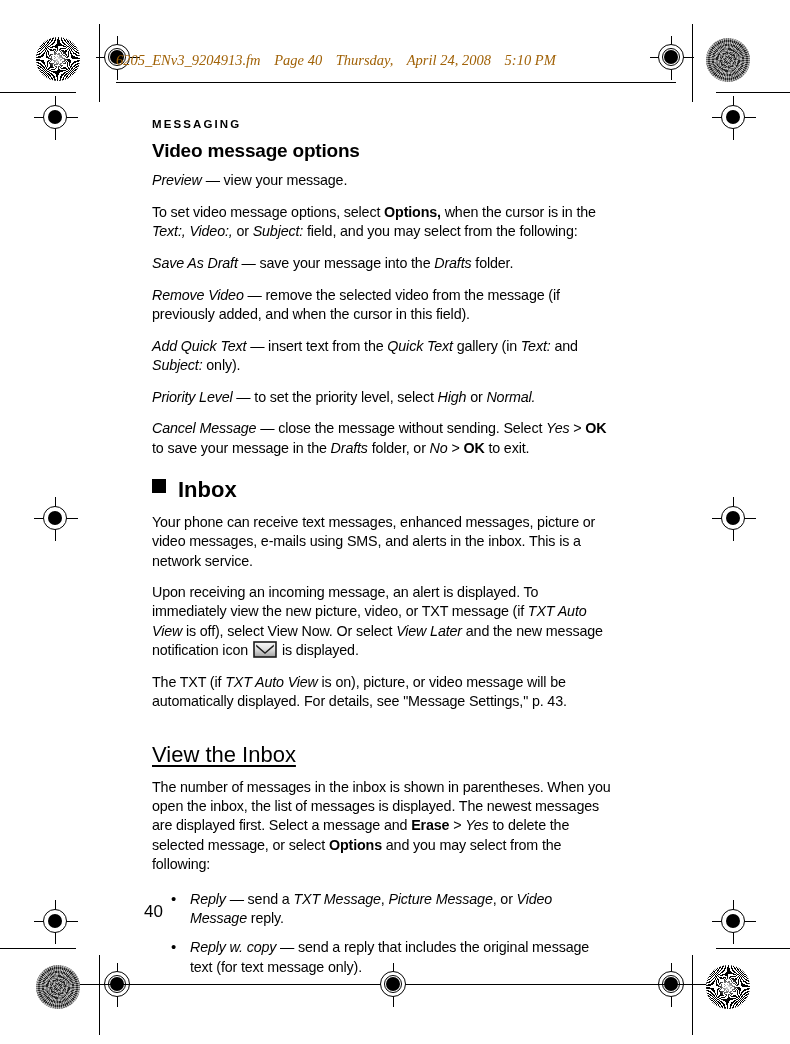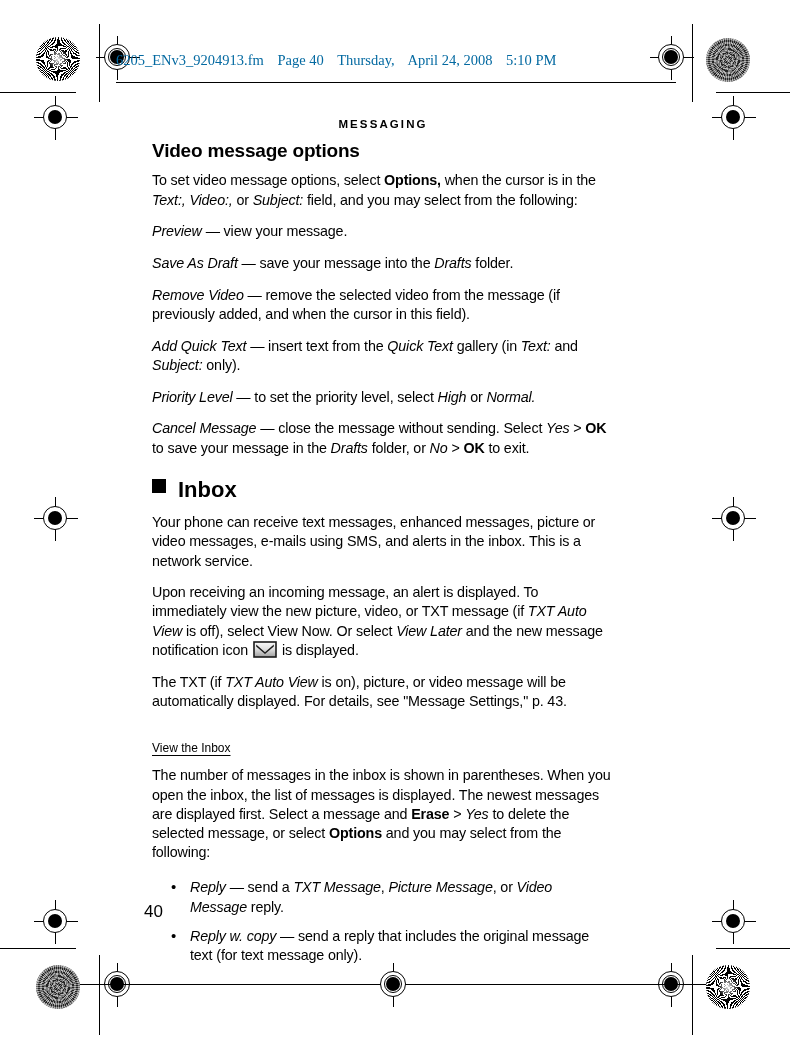--- a/index.html
+++ b/index.html
@@ -116,40 +116,40 @@
   }
 
   
   .doc-header {
     position: absolute;
     left: 116px;
     top: 52px;
     width: 560px;
     font-family: "Liberation Serif", serif;
     font-size: 14.5px;
-    color: #0369a1;
+    color: #a16207;
     white-space: nowrap;
+    font-style: italic;
   }
   .doc-header span { margin-right: 10px; }
 
   
   .content {
     position: absolute;
     left: 152px;
     top: 118px;
     width: 462px;
   }
 
   .running-head {
     font-size: 11.5px;
     font-weight: bold;
     letter-spacing: 2.1px;
     margin: 0 0 9px 0;
     line-height: 1.1;
-    text-align: center;
   }
 
   h1.chapter-title {
     font-size: 19px;
     font-weight: bold;
     margin: 0 0 10px 0;
     line-height: 1.15;
     letter-spacing: -0.2px;
   }
 
@@ -173,21 +173,21 @@
     width: 14px;
     height: 14px;
     background: #000;
     margin-right: 12px;
     flex: none;
     position: relative;
     top: 1px;
   }
 
   h3.sub-head {
-    font-size: 12px;
+    font-size: 22px;
     font-weight: normal;
     margin: 18px 0 11px 0;
     line-height: 1.15;
     text-decoration: underline;
     text-underline-offset: 3px;
     display: inline-block;
   }
 
   ul.opt-list {
     list-style: none;
@@ -336,23 +336,23 @@
   <span>April 24, 2008</span>
   <span>5:10 PM</span>
 </div>
 
 <div class="content">
 
   <div class="running-head">MESSAGING</div>
 
   <h1 class="chapter-title">Video message options</h1>
 
+  <p class="body"><i>Preview</i><span> — view your message.</span></p>
+
   <p class="body"><span>To set video message options, select </span><b>Options,</b><span> when the cursor is in the </span><i>Text:,</i><span> </span><i>Video:,</i><span> or </span><i>Subject:</i><span> field, and you may select from the following:</span></p>
-
-  <p class="body"><i>Preview</i><span> — view your message.</span></p>
 
   <p class="body"><i>Save As Draft</i><span> — save your message into the </span><i>Drafts</i><span> folder.</span></p>
 
   <p class="body"><i>Remove Video</i><span> — remove the selected video from the message (if previously added, and when the cursor in this field).</span></p>
 
   <p class="body"><i>Add Quick Text</i><span> — insert text from the </span><i>Quick Text</i><span> gallery (in </span><i>Text:</i><span> and </span><i>Subject:</i><span> only).</span></p>
 
   <p class="body"><i>Priority Level</i><span> — to set the priority level, select </span><i>High</i><span> or </span><i>Normal.</i></p>
 
   <p class="body"><i>Cancel Message</i><span> — close the message without sending. Select </span><i>Yes</i><span> &gt; </span><b>OK</b><span> to save your message in the </span><i>Drafts</i><span> folder, or </span><i>No</i><span> &gt; </span><b>OK</b><span> to exit.</span></p>

